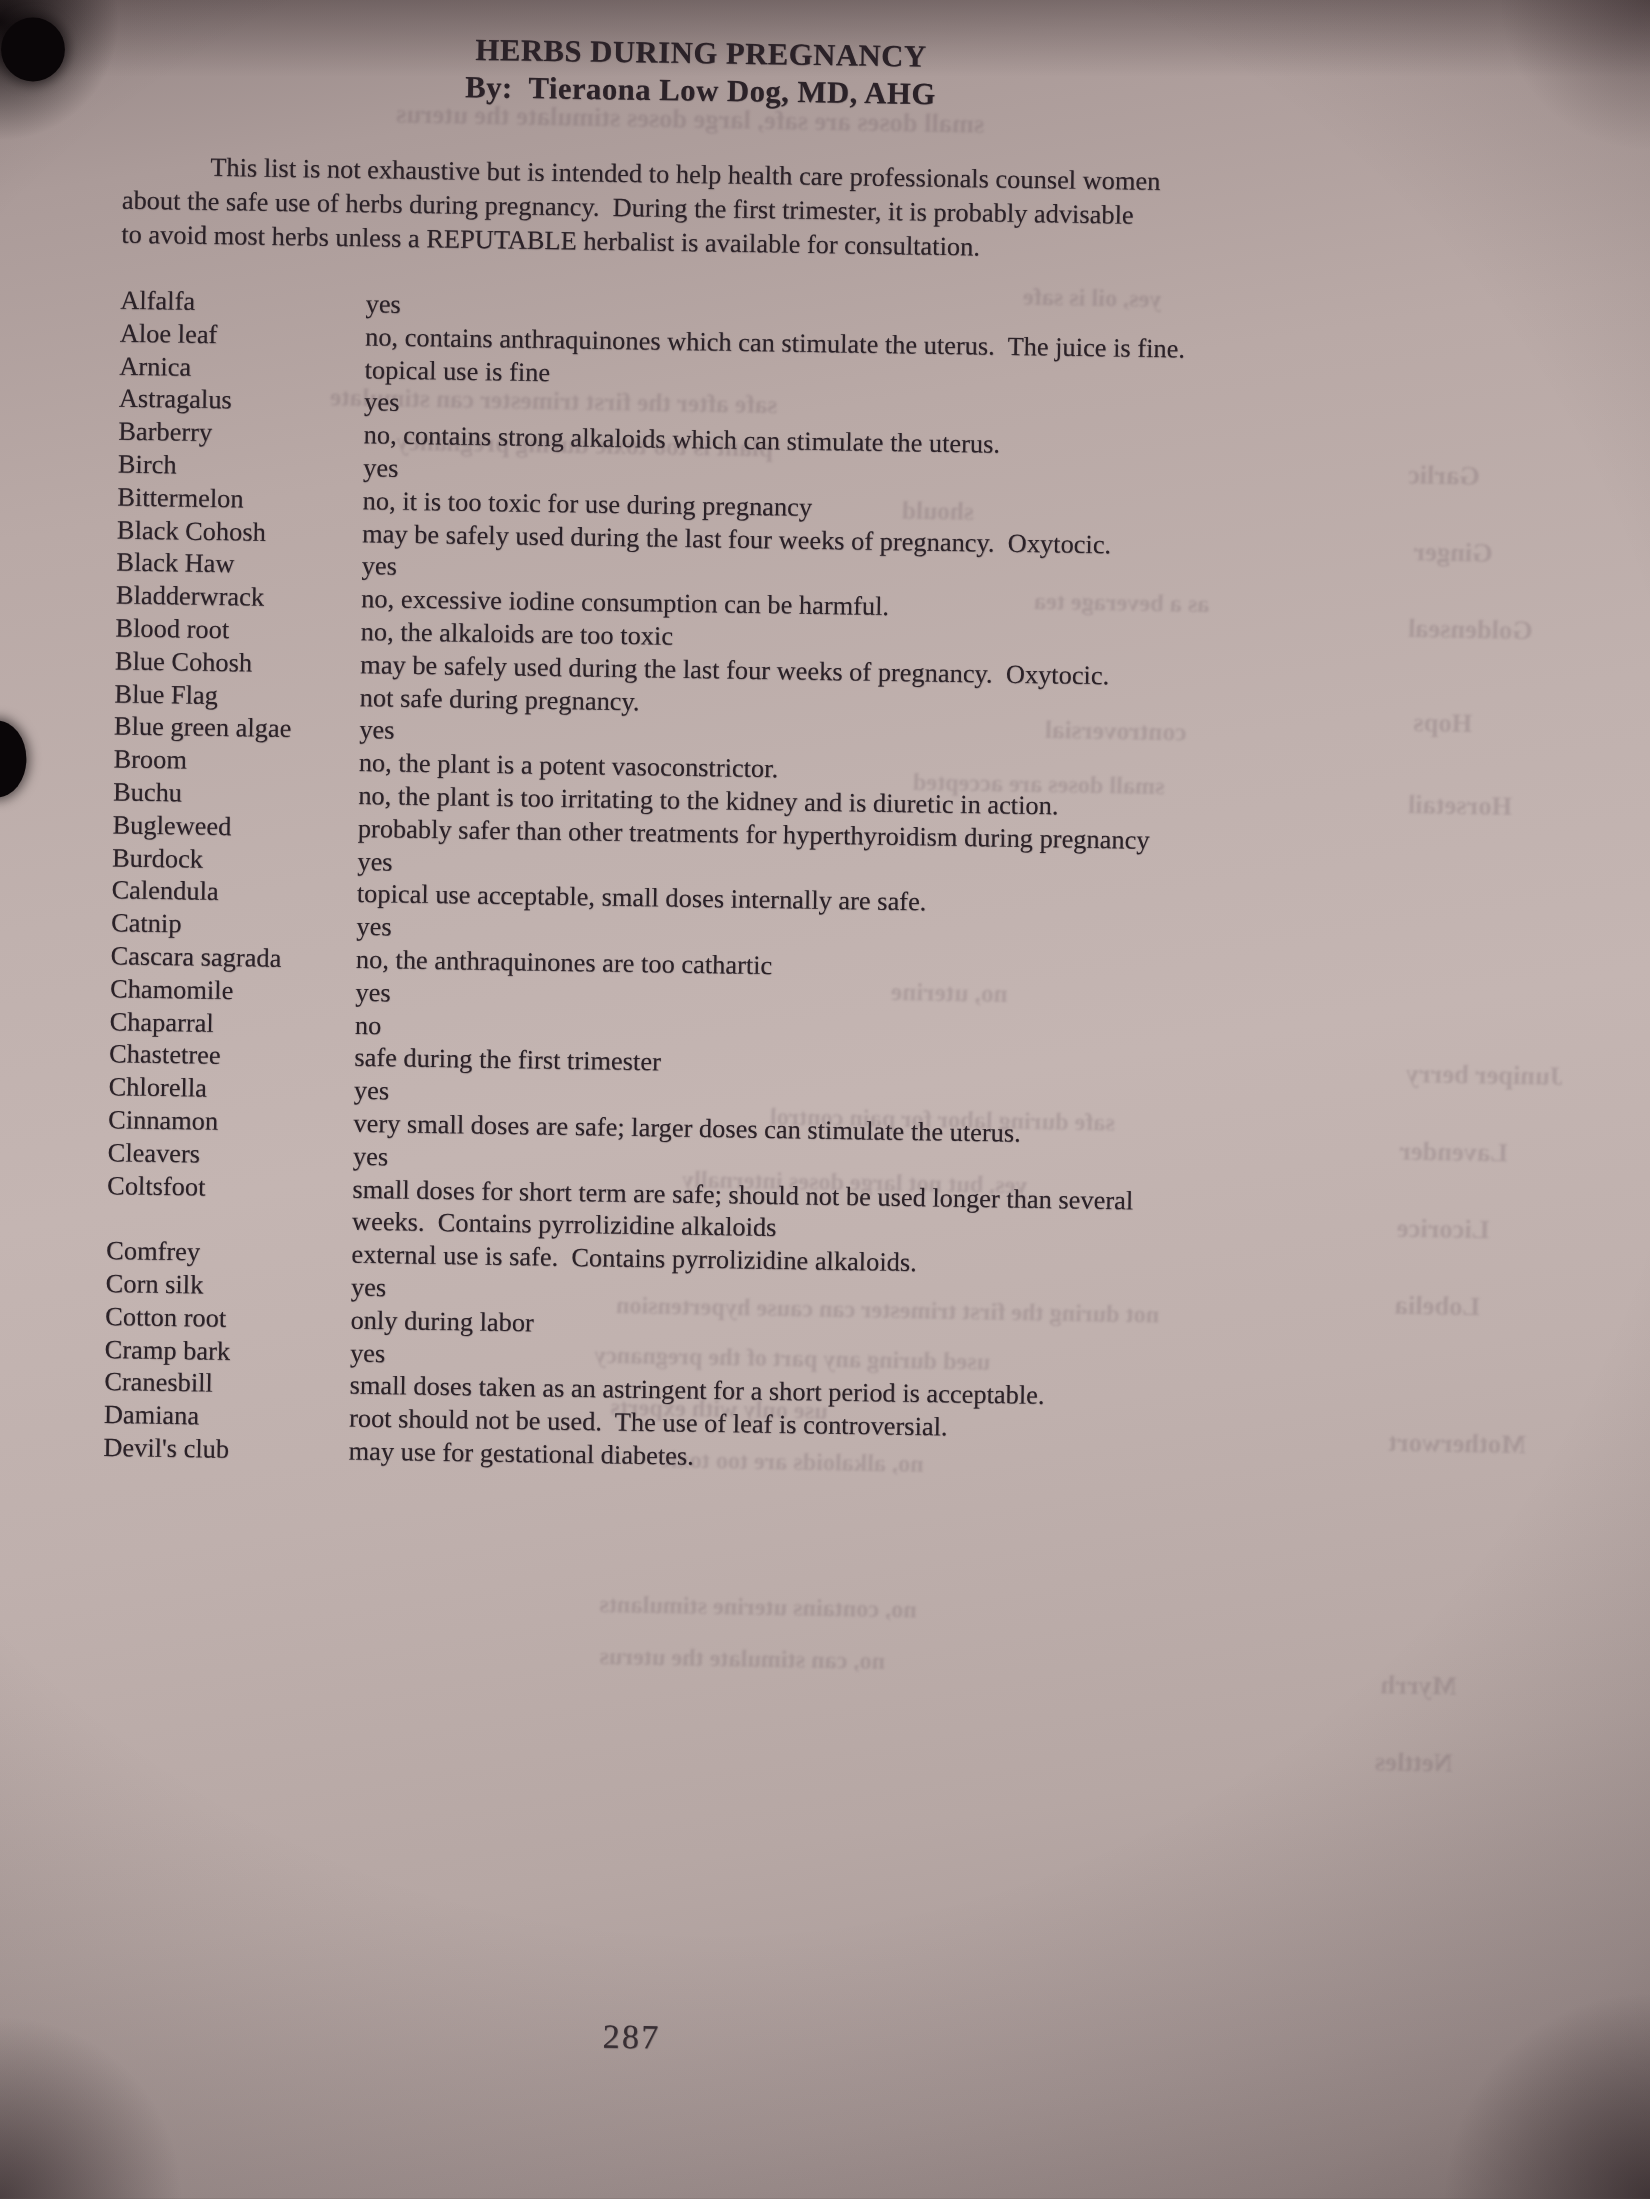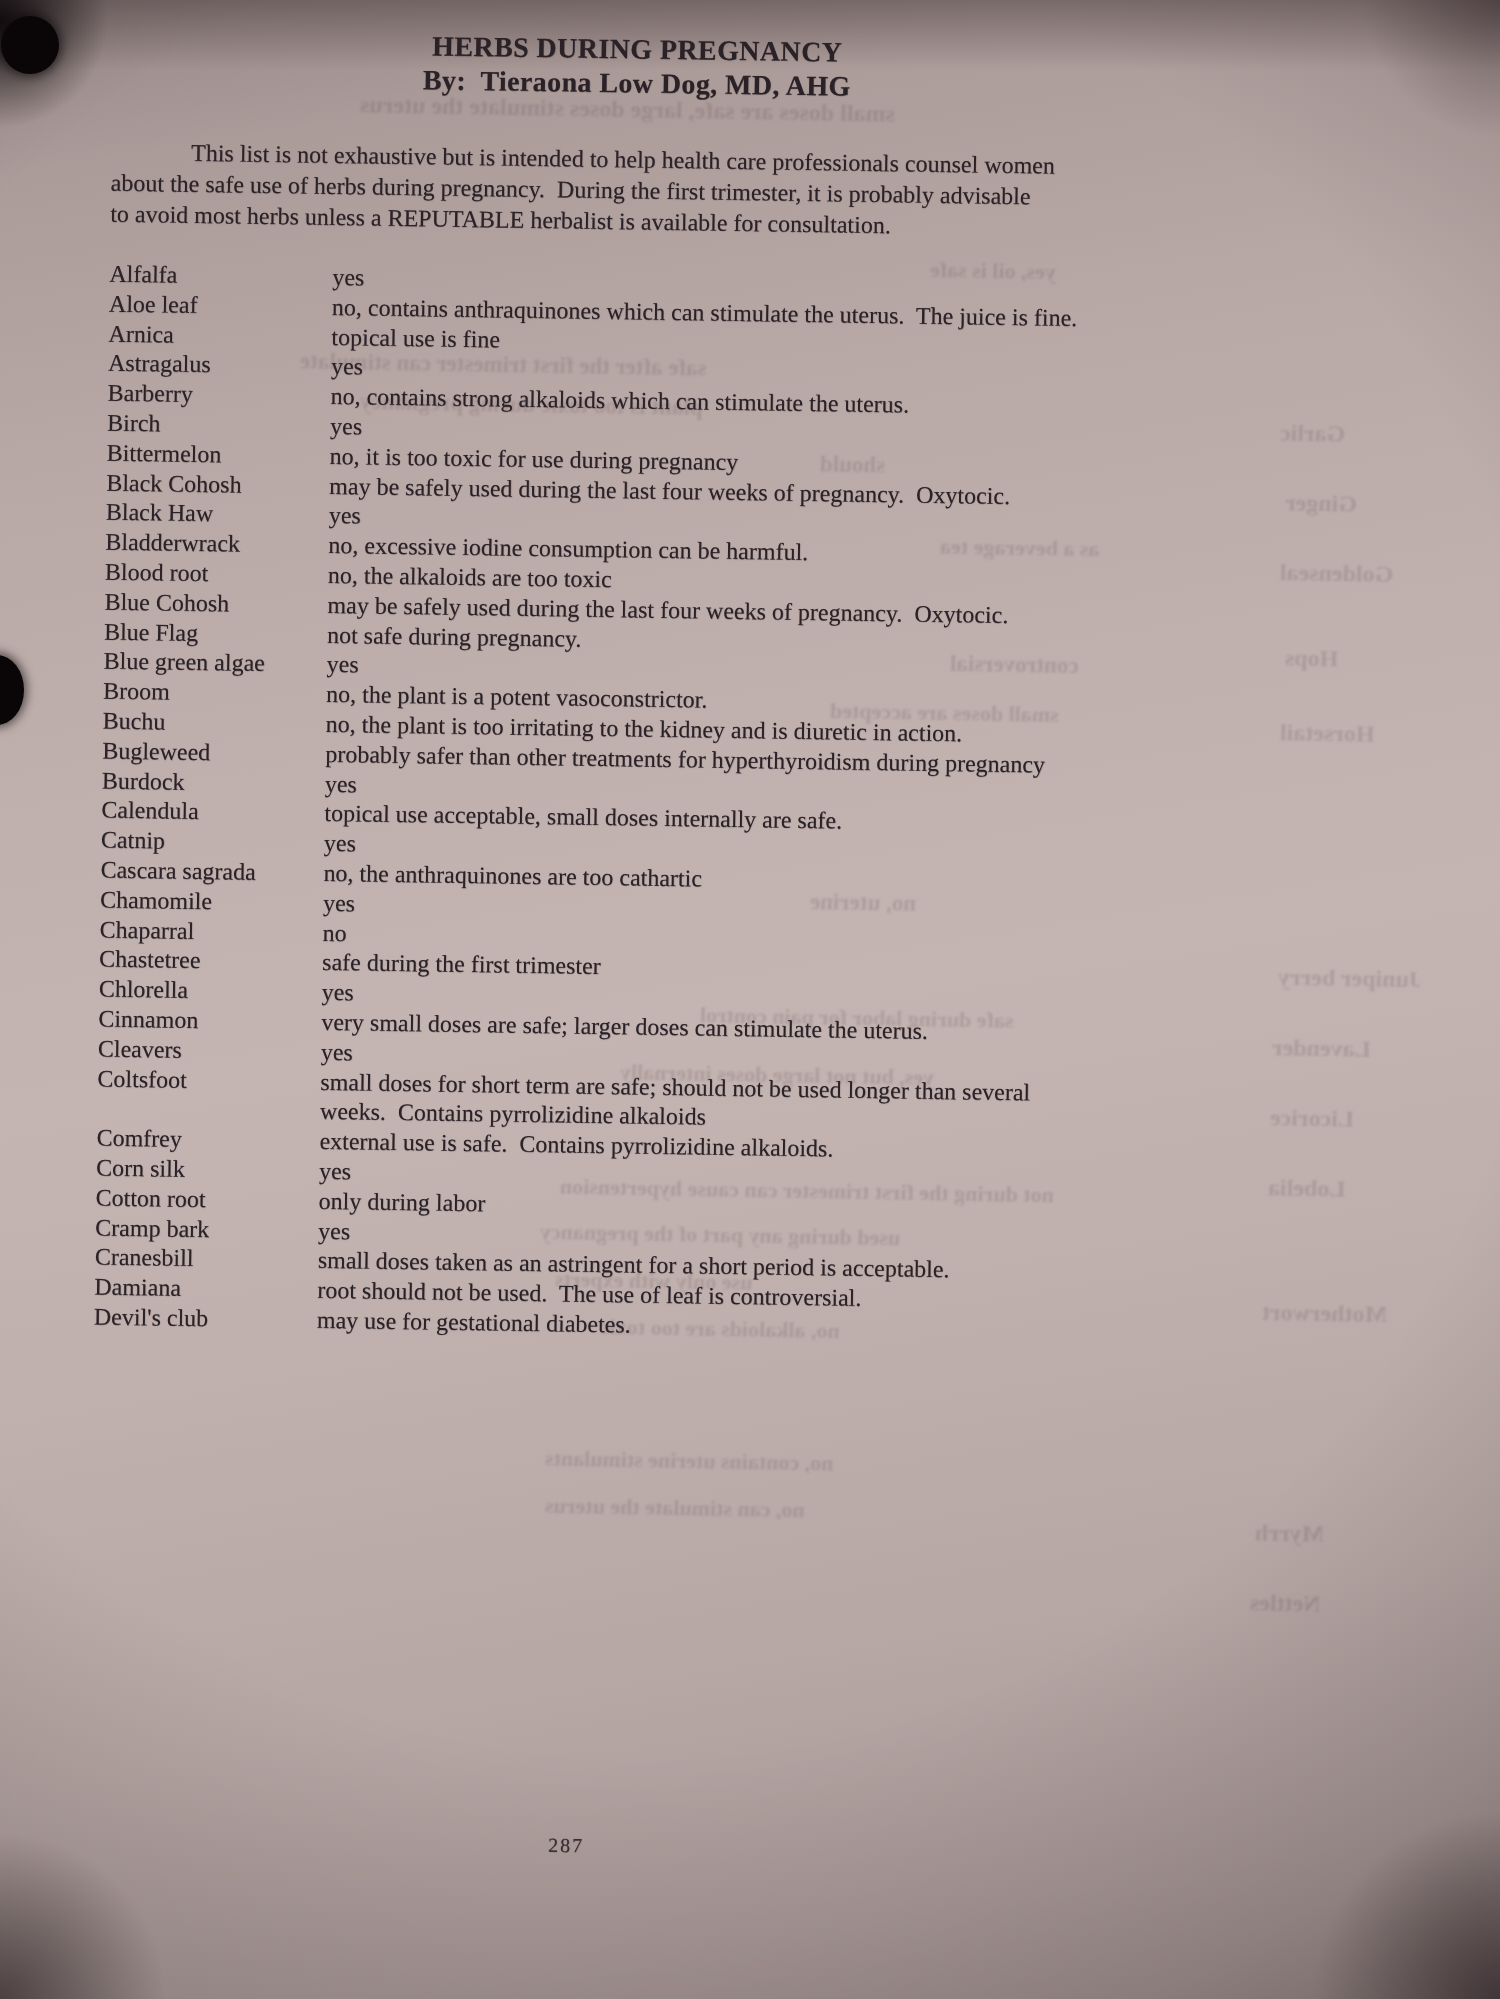--- a/index.html
+++ b/index.html
@@ -86,21 +86,21 @@
     font-size: 24px;
     line-height: 29.8px;
   }
   .herb-row { display: flex; align-items: flex-start; }
   .herb-name { width: 215px; flex: none; padding-right: 8px; }
   .herb-note { width: 784px; }
 
   .page-number {
     position: absolute;
     left: 548px; top: 1834px;
-    font-size: 20px;
+    font-size: 31px;
     letter-spacing: 2px;
     color: #382f34;
     transform: rotate(1deg);
     text-shadow: 0.3px 0.4px 0.9px rgba(44,34,40,0.5);
   }
 </style>
 </head>
 <body>
 
 <div class="paper"></div>

